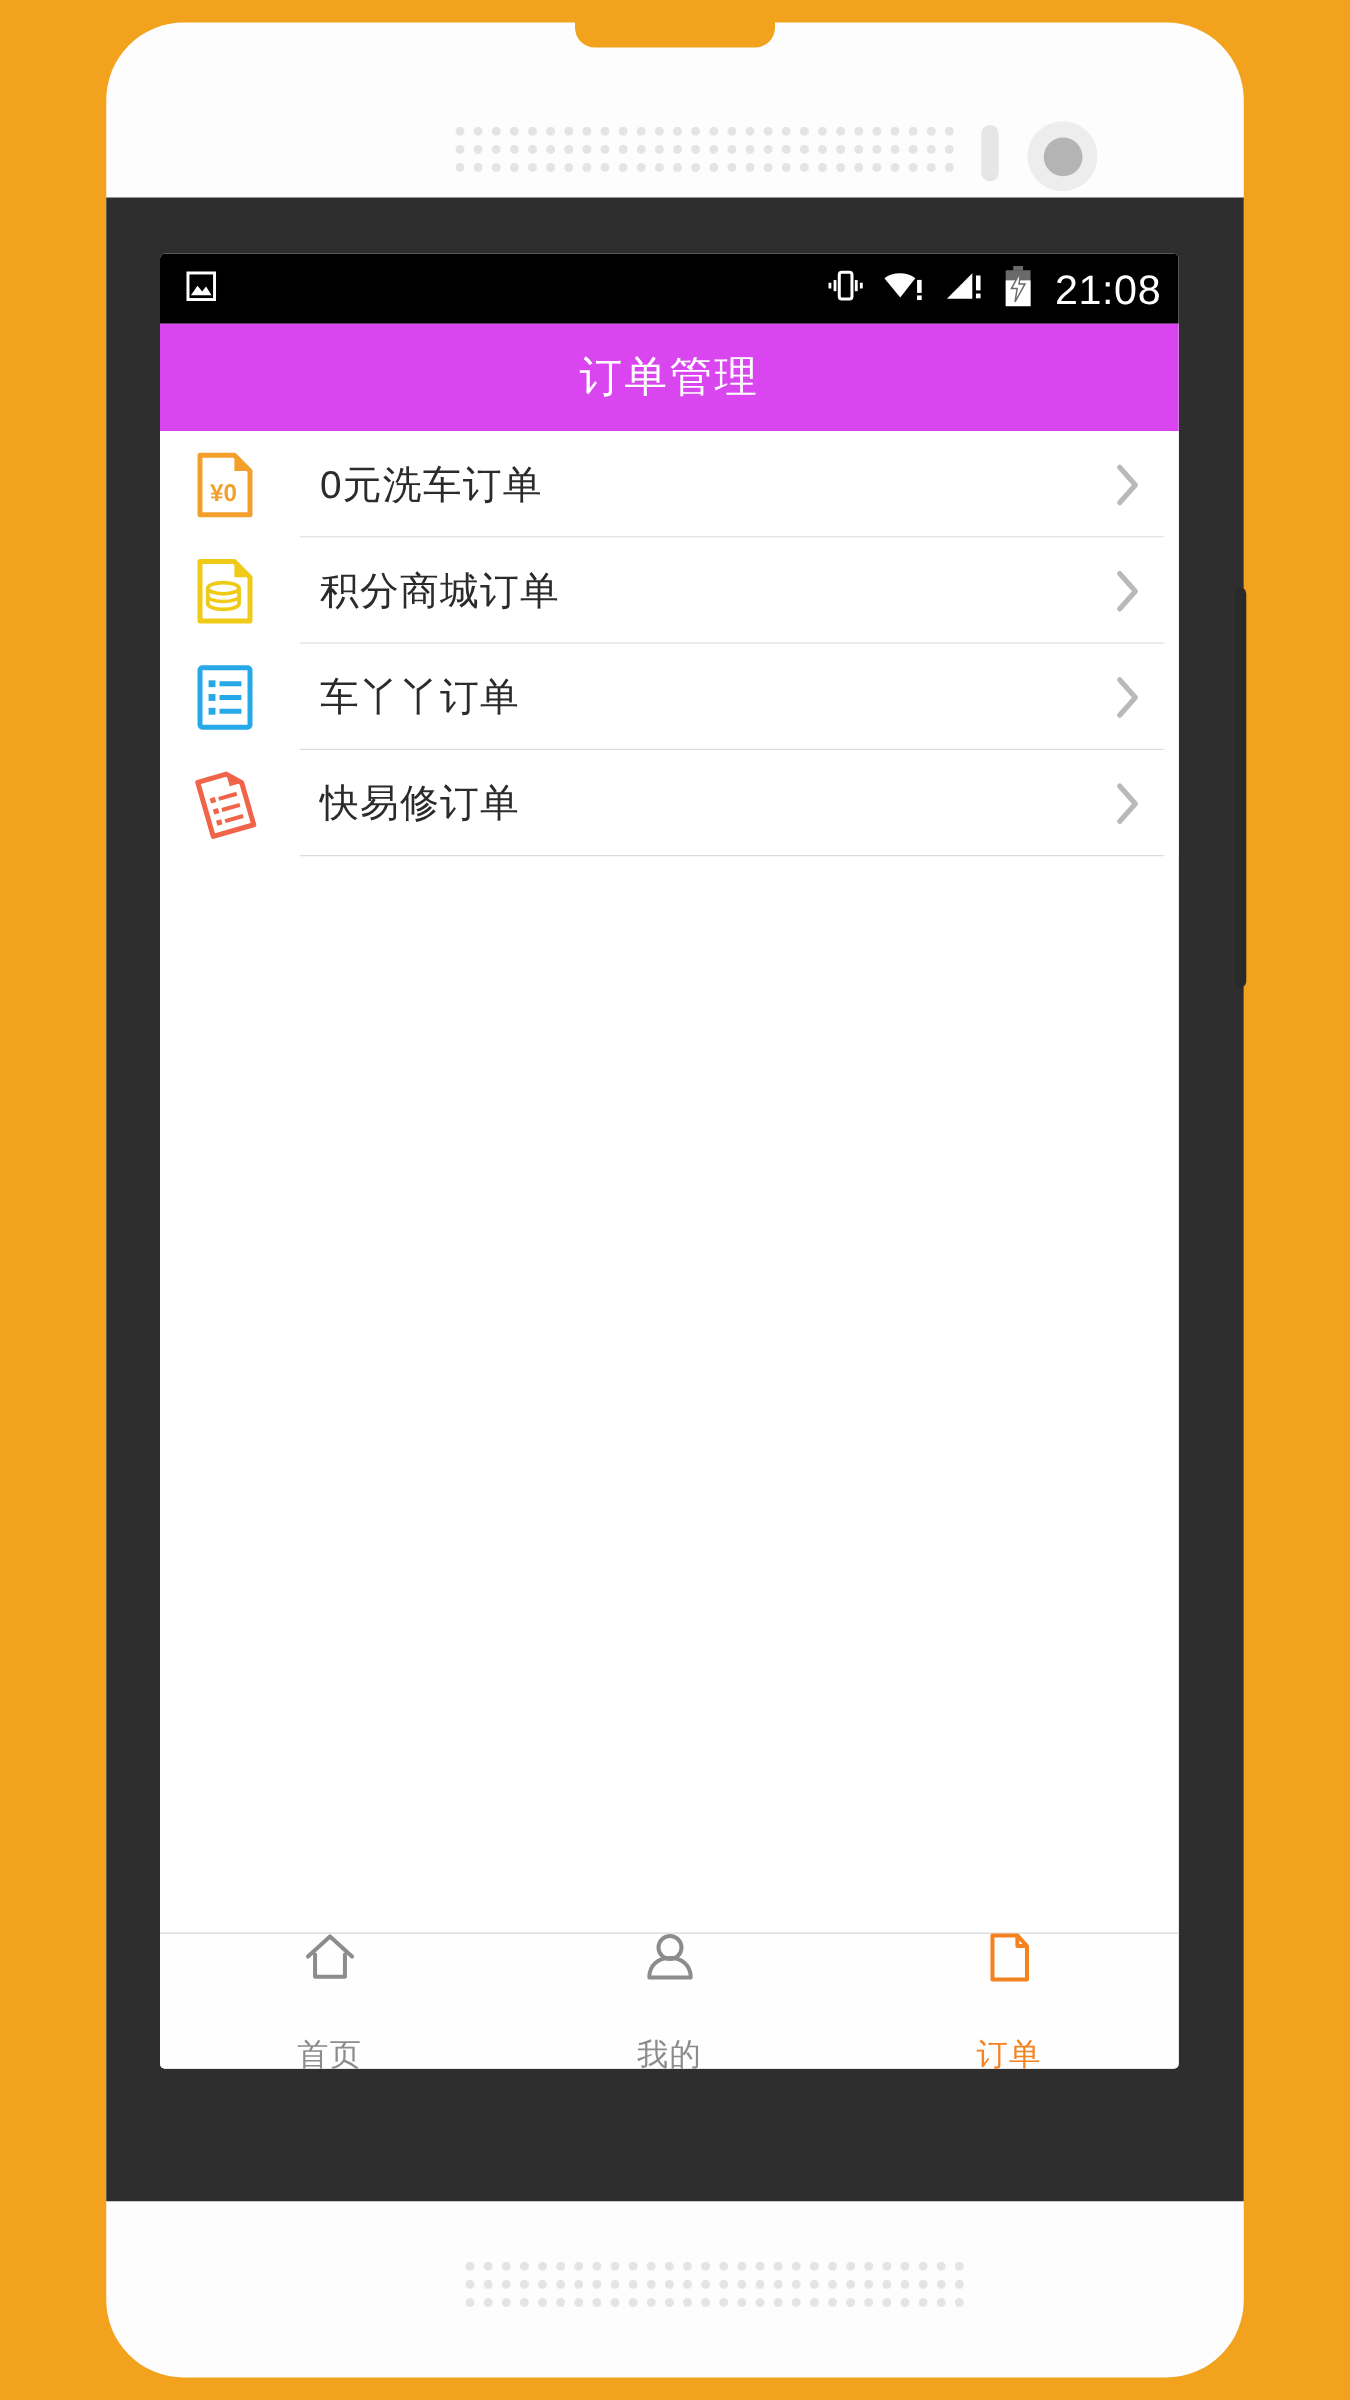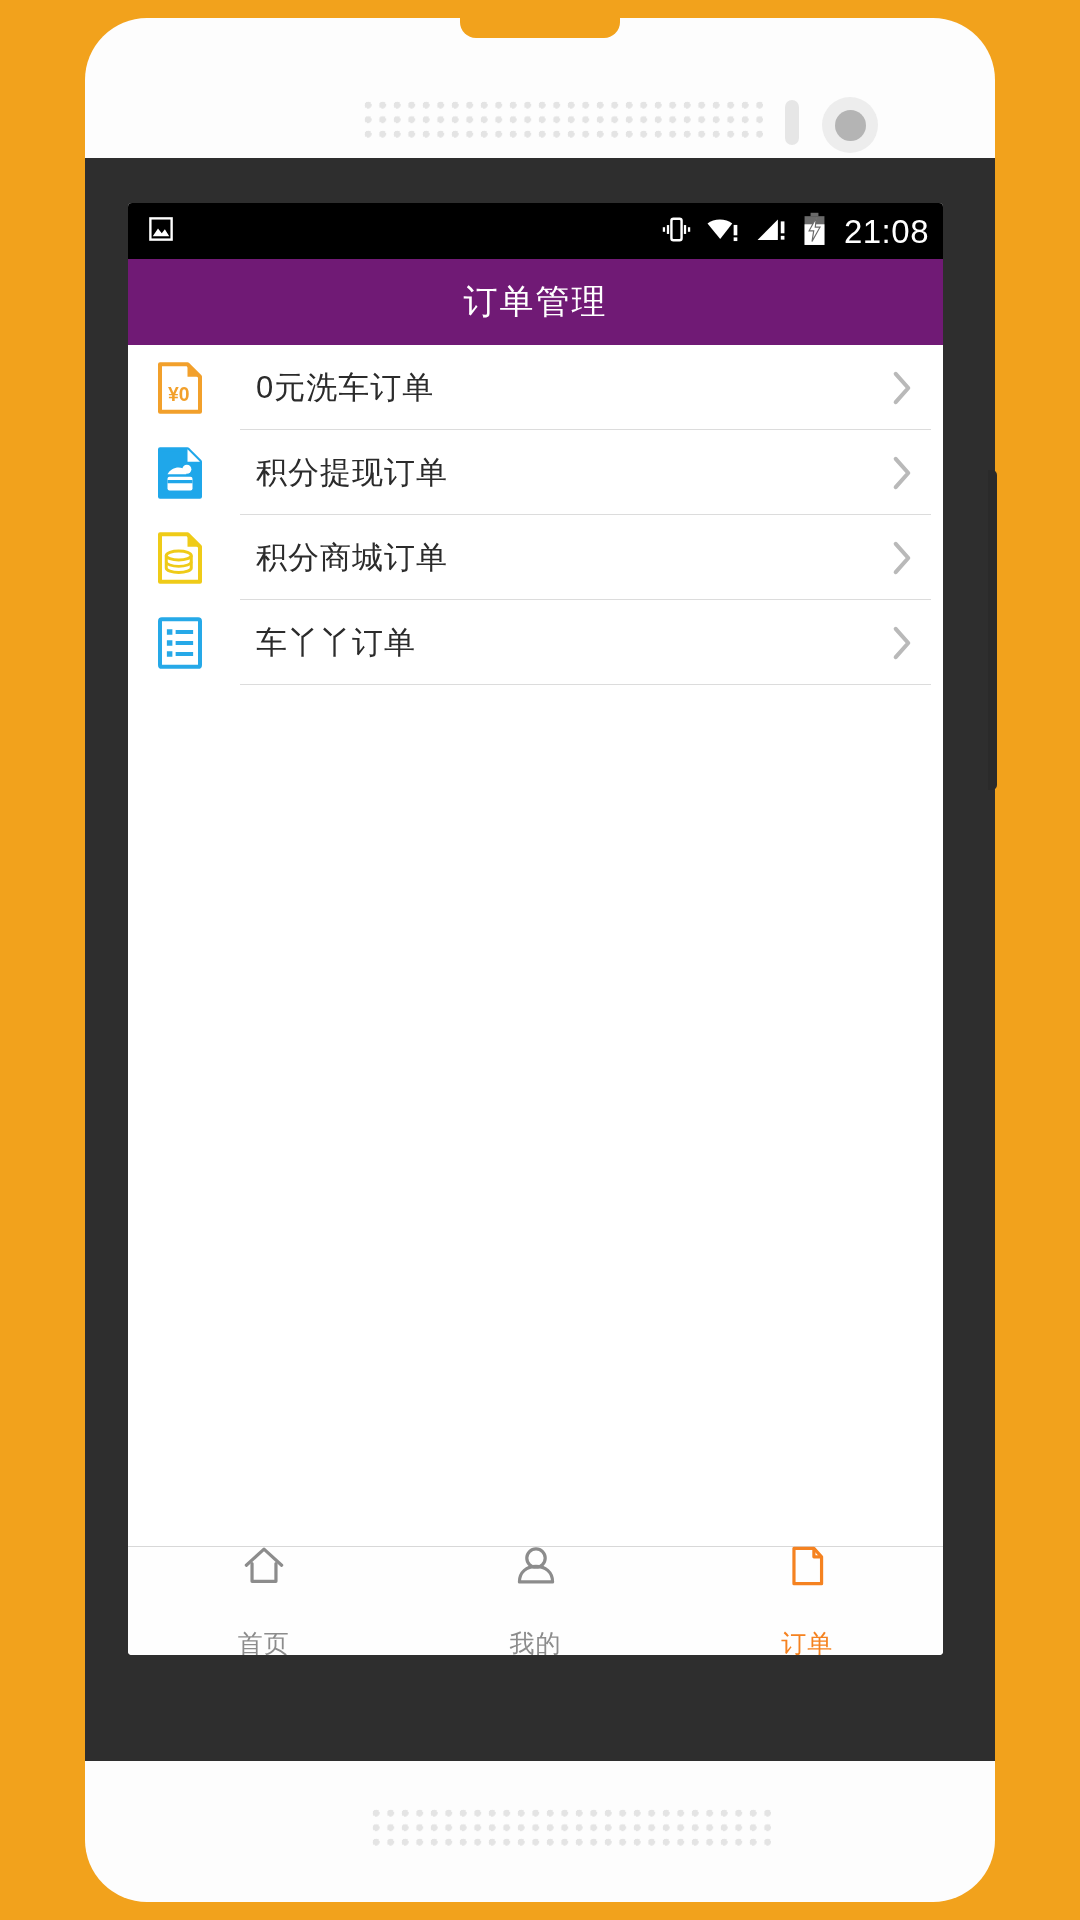--- a/index.html
+++ b/index.html
@@ -146,21 +146,21 @@
     color: #FFFFFF;
     font-size: 33px;
     letter-spacing: 0.5px;
     line-height: 1;
     padding-left: 3px;
   }
 
   
   #app-title-bar {
     height: 86px;
-    background: #701a75;
+    background: #d946ef;
     display: flex;
     align-items: center;
     justify-content: center;
     flex: none;
   }
   #app-title-text {
     color: #FFFFFF;
     font-size: 34px;
     letter-spacing: 2px;
   }
@@ -321,39 +321,20 @@
       </span>
       <span class="order-row-label">0元洗车订单</span>
       <span class="order-row-chevron">
         <svg width="22" height="38" viewBox="0 0 14 24">
           <path d="M3 3 L11 12 L3 21" fill="none" stroke="#B9B9B9" stroke-width="2.6" stroke-linecap="round" stroke-linejoin="round"></path>
         </svg>
       </span>
       <div class="order-row-divider"></div>
     </div>
 
-    <div class="order-row">
-      <span class="order-row-icon">
-        <svg width="60" height="60" viewBox="0 0 48 48">
-          <path d="M8 5 H30 L40 15 V43 H8 Z" fill="#1FA7EA" stroke="#1FA7EA" stroke-width="3.2" stroke-linejoin="round"></path>
-          <path d="M30 5 L40 15 H30 Z" fill="#FFFFFF"></path>
-          <rect x="14" y="27" width="20" height="11" rx="1.6" fill="#FFFFFF"></rect>
-          <rect x="14" y="29.6" width="20" height="2.6" fill="#1FA7EA"></rect>
-          <path d="M14 25 C17 19 25 18 29 22 L29 25 Z" fill="#FFFFFF"></path>
-          <circle cx="29.5" cy="21" r="3.6" fill="#FFFFFF"></circle>
-        </svg>
-      </span>
-      <span class="order-row-label">积分提现订单</span>
-      <span class="order-row-chevron">
-        <svg width="22" height="38" viewBox="0 0 14 24">
-          <path d="M3 3 L11 12 L3 21" fill="none" stroke="#B9B9B9" stroke-width="2.6" stroke-linecap="round" stroke-linejoin="round"></path>
-        </svg>
-      </span>
-      <div class="order-row-divider"></div>
-    </div>
 
     <div class="order-row">
       <span class="order-row-icon">
         <svg width="60" height="60" viewBox="0 0 48 48">
           <path d="M8 5 H30 L40 15 V43 H8 Z" fill="#FFFFFF" stroke="#EFCB18" stroke-width="3.2" stroke-linejoin="round"></path>
           <path d="M30 5 L40 15 H30 Z" fill="#EFCB18"></path>
           <ellipse cx="23" cy="22" rx="10" ry="3.6" fill="none" stroke="#EFCB18" stroke-width="2.4"></ellipse>
           <path d="M13 22 V32 C13 34 17.5 35.6 23 35.6 C28.5 35.6 33 34 33 32 V22" fill="none" stroke="#EFCB18" stroke-width="2.4"></path>
           <path d="M13 27 C13 29 17.5 30.6 23 30.6 C28.5 30.6 33 29 33 27" fill="none" stroke="#EFCB18" stroke-width="2.2"></path>
         </svg>
@@ -381,20 +362,43 @@
       </span>
       <span class="order-row-label">车丫丫订单</span>
       <span class="order-row-chevron">
         <svg width="22" height="38" viewBox="0 0 14 24">
           <path d="M3 3 L11 12 L3 21" fill="none" stroke="#B9B9B9" stroke-width="2.6" stroke-linecap="round" stroke-linejoin="round"></path>
         </svg>
       </span>
       <div class="order-row-divider"></div>
     </div>
 
+    <div class="order-row">
+      <span class="order-row-icon">
+        <svg width="60" height="60" viewBox="0 0 48 48">
+          <g transform="rotate(-16 24 24)">
+            <path d="M11 6 H30 L38 14 V42 H11 Z" fill="#FFFFFF" stroke="#F0644A" stroke-width="3.2" stroke-linejoin="round"></path>
+            <path d="M30 6 L38 14 H30 Z" fill="#F0644A"></path>
+            <rect x="15.5" y="18" width="3.4" height="3.4" fill="#F0644A"></rect>
+            <rect x="21" y="18.6" width="12" height="2.6" fill="#F0644A"></rect>
+            <rect x="15.5" y="25.4" width="3.4" height="3.4" fill="#F0644A"></rect>
+            <rect x="21" y="26" width="12" height="2.6" fill="#F0644A"></rect>
+            <rect x="15.5" y="32.8" width="3.4" height="3.4" fill="#F0644A"></rect>
+            <rect x="21" y="33.4" width="12" height="2.6" fill="#F0644A"></rect>
+          </g>
+        </svg>
+      </span>
+      <span class="order-row-label">快易修订单</span>
+      <span class="order-row-chevron">
+        <svg width="22" height="38" viewBox="0 0 14 24">
+          <path d="M3 3 L11 12 L3 21" fill="none" stroke="#B9B9B9" stroke-width="2.6" stroke-linecap="round" stroke-linejoin="round"></path>
+        </svg>
+      </span>
+      <div class="order-row-divider"></div>
+    </div>
 
   </div>
 
   <div id="tab-bar">
 
     <div class="tab-item">
       <span class="tab-icon">
         <svg width="46" height="46" viewBox="0 0 30 30">
           <path d="M3.5 14.5 L15 4 L26.5 14.5" fill="none" stroke="#8C8C8C" stroke-width="2.1" stroke-linecap="round" stroke-linejoin="round"></path>
           <path d="M7.2 13.4 V25 H22.8 V13.4" fill="none" stroke="#8C8C8C" stroke-width="2.1" stroke-linecap="round" stroke-linejoin="round"></path>

